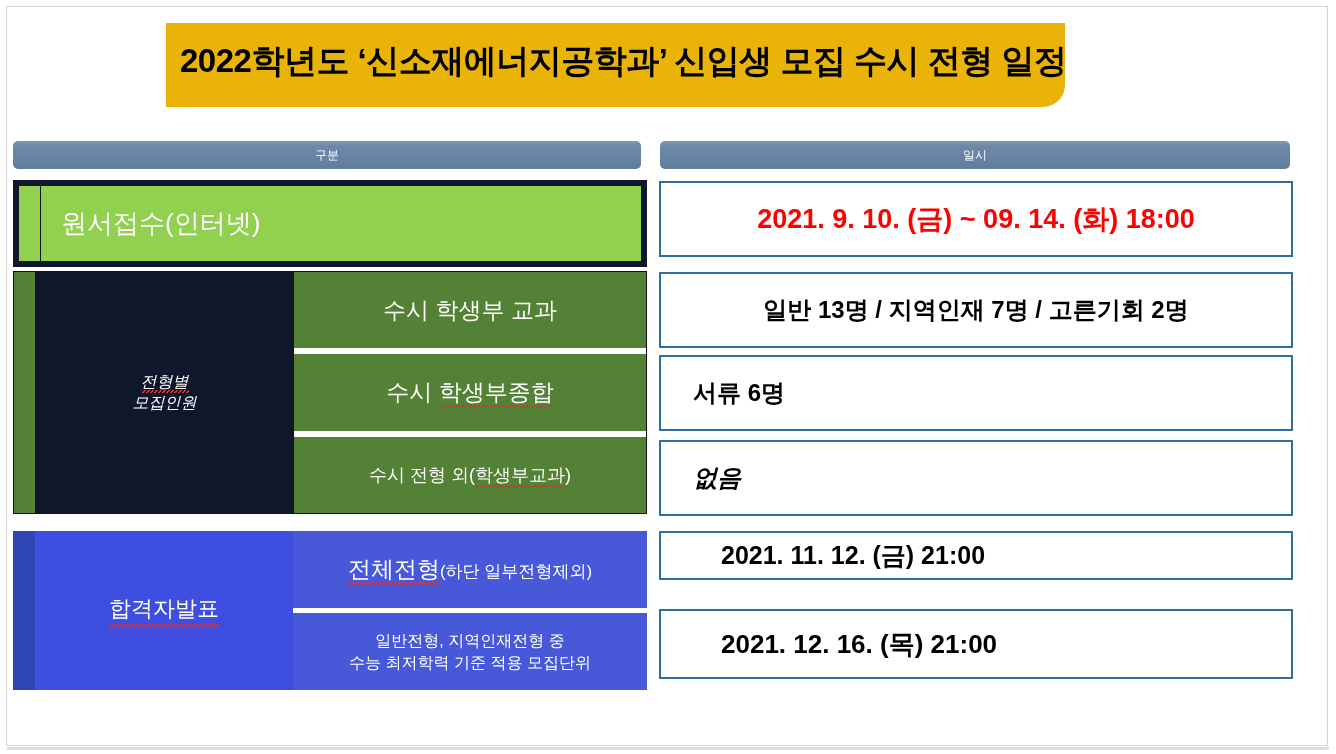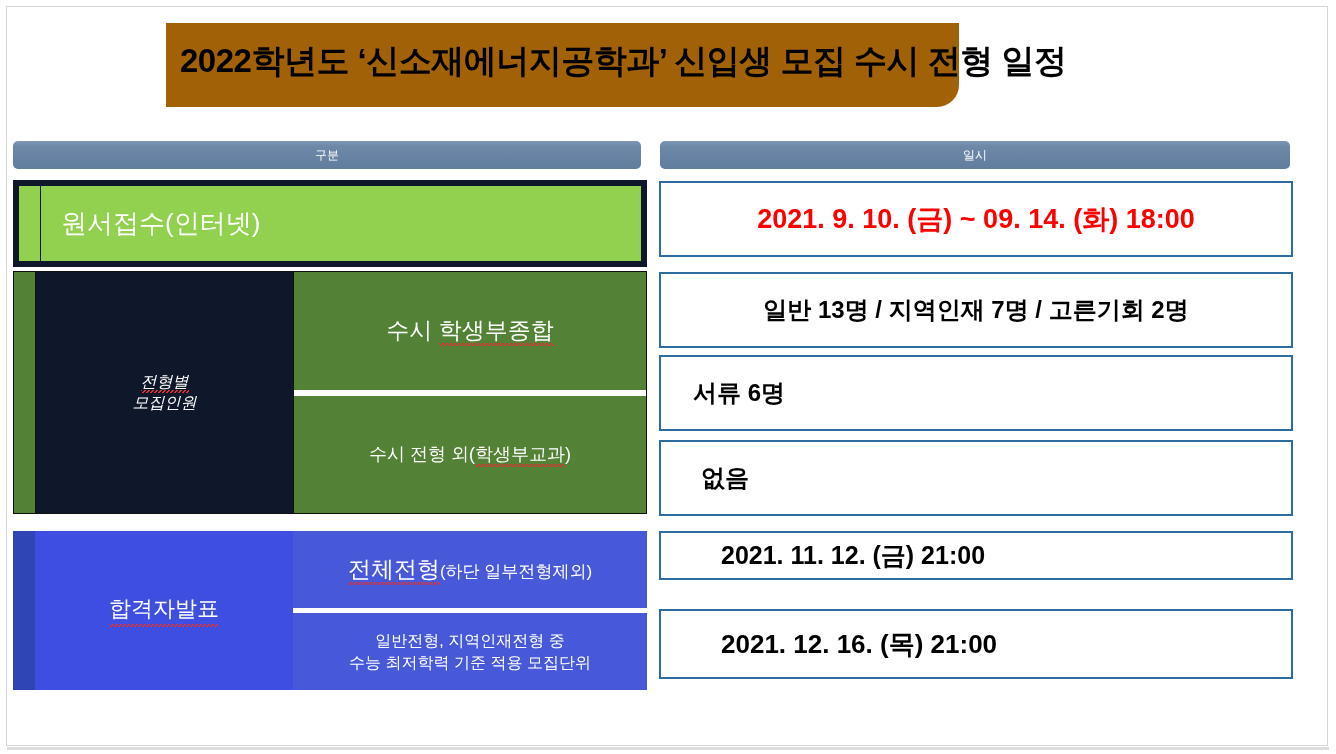--- a/index.html
+++ b/index.html
@@ -32,23 +32,23 @@
     width: 1322px;
     height: 3px;
     background: #dddddd;
   }
 
   
   .title-banner {
     position: absolute;
     left: 166px;
     top: 23px;
-    width: 793px;
+    width: 899px;
     height: 84px;
-    background: #a16207;
+    background: #eab308;
     border-bottom-right-radius: 22px;
     text-align: center;
   }
   .title-text {
     position: absolute;
     left: 14px;
     top: 16px;
     font-size: 33px;
     font-weight: bold;
     color: #000000;
@@ -192,21 +192,21 @@
   }
   .val-box.b1 { top: 181px; width: 634px; height: 76px; justify-content: center; }
   .val-box.b1 .val-text { color: #ff0000; font-size: 27px; }
 
   .val-box.b2 { top: 272px; width: 634px; height: 76px; justify-content: center; }
   .val-box.b2 .val-text { font-size: 24px; }
 
   .val-box.b3 { top: 355px; width: 634px; height: 76px; padding-left: 32px; }
   .val-box.b3 .val-text { font-size: 24px; }
 
-  .val-box.b4 { top: 440px; width: 634px; height: 76px; padding-left: 40px; }
+  .val-box.b4 { top: 440px; width: 634px; height: 76px; padding-left: 32px; font-style: italic; }
   .val-box.b4 .val-text { font-size: 24px; }
 
   .val-box.b5 { top: 531px; width: 634px; height: 49px; padding-left: 60px; }
   .val-box.b5 .val-text { font-size: 25px; }
 
   .val-box.b6 { top: 609px; width: 634px; height: 70px; padding-left: 60px; }
   .val-box.b6 .val-text { font-size: 26px; }
 
   
   .squiggle {
@@ -248,20 +248,23 @@
 <div class="group row-quota">
   <div class="edge-strip"></div>
   <div class="group-label">
     <span>
       <span class="squiggle nowrap">전형별</span><br>
       <span class="nowrap">모집인원</span>
     </span>
   </div>
   <div class="sub-stack">
     <div class="sub-cell big">
+      <span>수시 학생부 교과</span>
+    </div>
+    <div class="sub-cell big">
       <span><span>수시 </span><span class="squiggle">학생부종합</span></span>
     </div>
     <div class="sub-cell small">
       <span><span>수시 전형 외(</span><span class="squiggle">학생부교과</span><span>)</span></span>
     </div>
   </div>
 </div>
 <div class="val-box b2">
   <span class="val-text"><span>일반 13명 / 지역인재 7명 / 고른기회 2명</span></span>
 </div>

